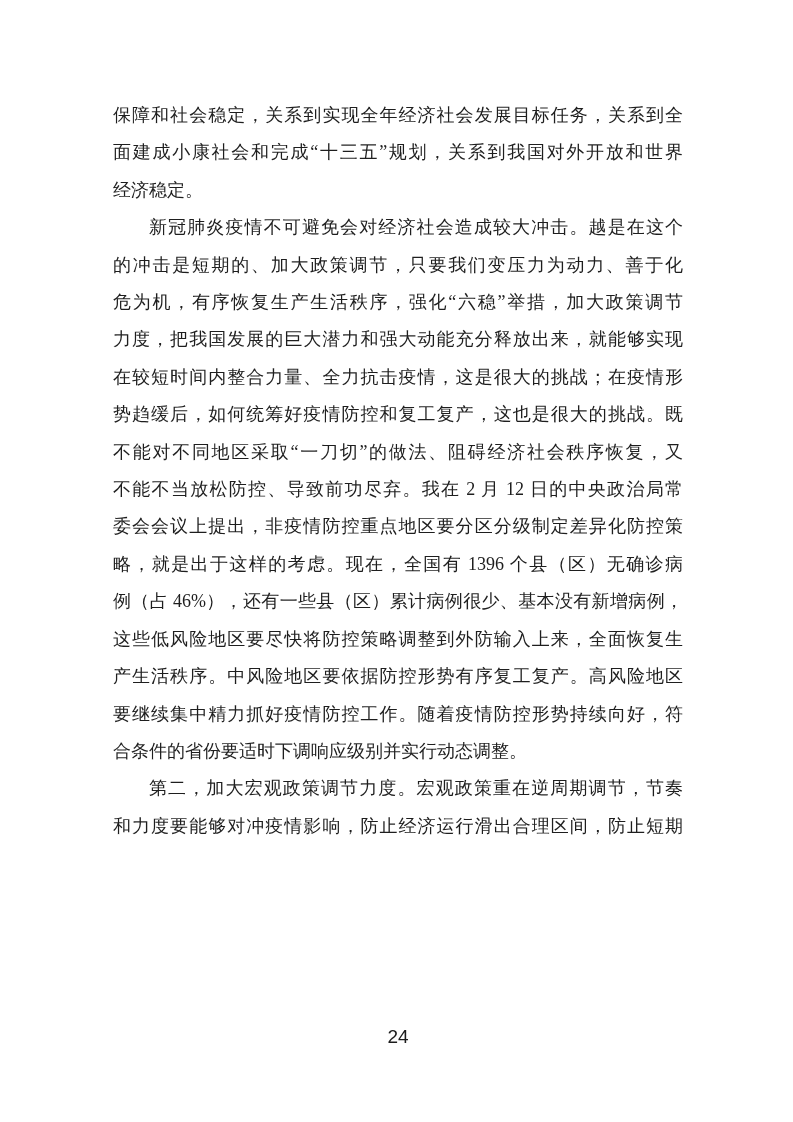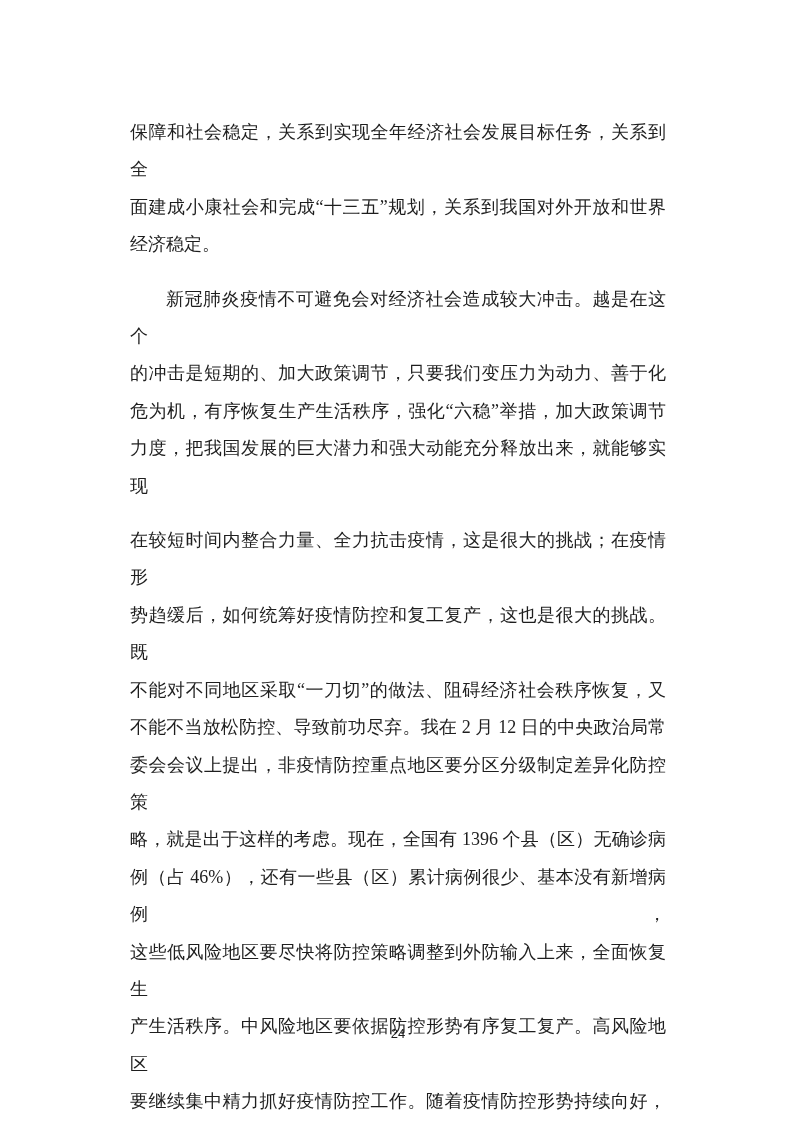--- a/index.html
+++ b/index.html
@@ -26,41 +26,41 @@
     position: absolute;
     left: 113px;
     top: 97px;
     width: 570px;
     color: #1e1e1e;
     font-size: 18px;
     line-height: 37.4px;
     font-weight: 400;
   }
   .para {
-    margin: 17px;
+    margin: 0;
     padding: 0;
   }
   .line {
     text-align: justify;
     text-align-last: justify;
     white-space: normal;
   }
   .line.end {
     text-align-last: left;
   }
   .line.indent {
     text-indent: 2em;
   }
   .page-number {
     position: absolute;
     top: 1026px;
     left: 113px;
     width: 570px;
     text-align: center;
-    font-size: 13px;
+    font-size: 19px;
     color: #1c1c1c;
     font-family: "Liberation Sans", "DejaVu Sans", sans-serif;
   }
 </style>
 </head>
 <body>
 
 <div class="page">
   <div class="text-block">
 
@@ -84,17 +84,21 @@
       <div class="line">不能不当放松防控、导致前功尽弃。我在 2 月 12 日的中央政治局常</div>
       <div class="line">委会会议上提出，非疫情防控重点地区要分区分级制定差异化防控策</div>
       <div class="line">略，就是出于这样的考虑。现在，全国有 1396 个县（区）无确诊病</div>
       <div class="line">例（占 46%），还有一些县（区）累计病例很少、基本没有新增病例，</div>
       <div class="line">这些低风险地区要尽快将防控策略调整到外防输入上来，全面恢复生</div>
       <div class="line">产生活秩序。中风险地区要依据防控形势有序复工复产。高风险地区</div>
       <div class="line">要继续集中精力抓好疫情防控工作。随着疫情防控形势持续向好，符</div>
       <div class="line end">合条件的省份要适时下调响应级别并实行动态调整。</div>
     </div>
 
+    <div class="para">
+      <div class="line indent">第二，加大宏观政策调节力度。宏观政策重在逆周期调节，节奏</div>
+      <div class="line">和力度要能够对冲疫情影响，防止经济运行滑出合理区间，防止短期</div>
+    </div>
 
   </div>
 
   <div class="page-number">24</div>
 </div>
 
 </body></html>

